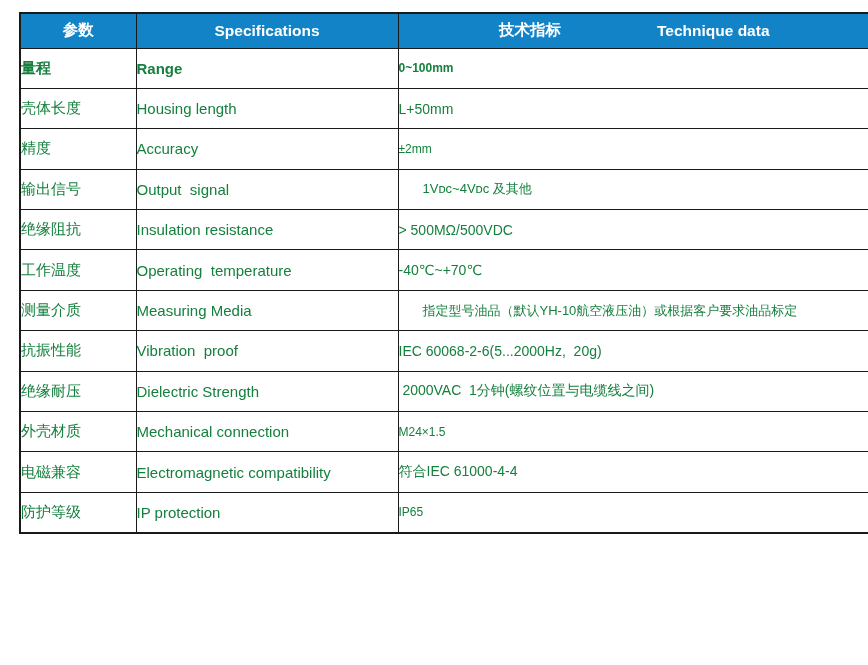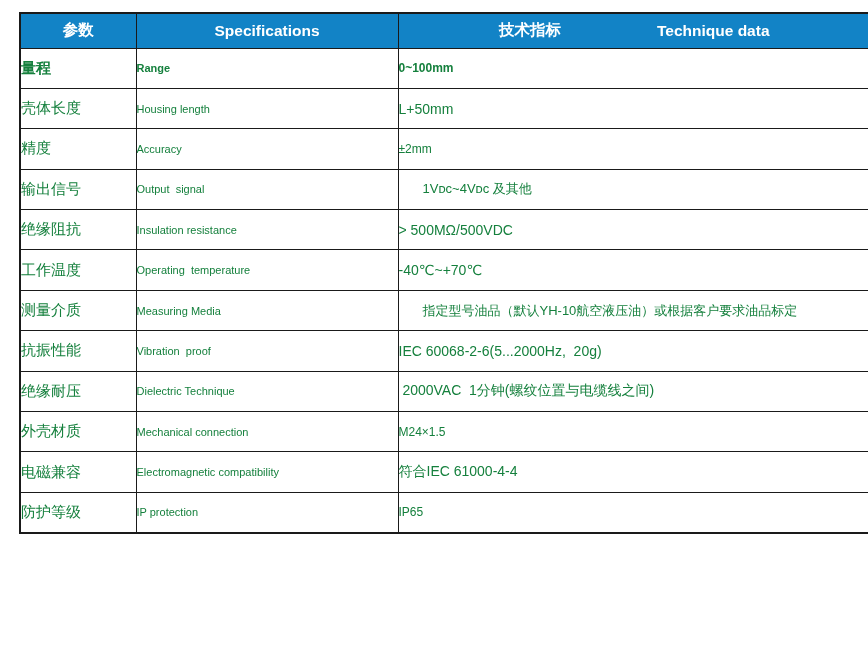--- a/index.html
+++ b/index.html
@@ -32,21 +32,21 @@
     padding: 0;
   }
   table.spec td {
     height: 40.4px;
     color: #15803d;
     white-space: pre;
     text-align: left;
     padding: 0;
   }
   td.c1 { padding-left: 14px; font-size: 15px; }
-  td.c2 { padding-left: 23px; font-size: 11px; }
+  td.c2 { padding-left: 23px; font-size: 15px; }
   td.c3 { padding-left: 13px; font-size: 12px; }
   td.c3.v-md { font-size: 14px; margin-left: 37px; }
   td.c3.v-sm { font-size: 13px; padding-left: 24px; }
   tr.r-first td { font-weight: 600; }
   .h3-flex {
     display: flex;
     justify-content: center;
     align-items: center;
     gap: 96px;
     width: 100%;
@@ -111,21 +111,21 @@
           <td class="c2">Measuring Media</td>
           <td class="c3 v-sm">指定型号油品（默认YH-10航空液压油）或根据客户要求油品标定</td>
         </tr>
         <tr>
           <td class="c1">抗振性能</td>
           <td class="c2">Vibration  proof</td>
           <td class="c3 v-md">IEC 60068-2-6(5...2000Hz,  20g)</td>
         </tr>
         <tr>
           <td class="c1">绝缘耐压</td>
-          <td class="c2">Dielectric Technique</td>
+          <td class="c2">Dielectric Strength</td>
           <td class="c3 v-md"> 2000VAC  1分钟(螺纹位置与电缆线之间)</td>
         </tr>
         <tr>
           <td class="c1">外壳材质</td>
           <td class="c2">Mechanical connection</td>
           <td class="c3">M24×1.5</td>
         </tr>
         <tr>
           <td class="c1">电磁兼容</td>
           <td class="c2">Electromagnetic compatibility</td>

